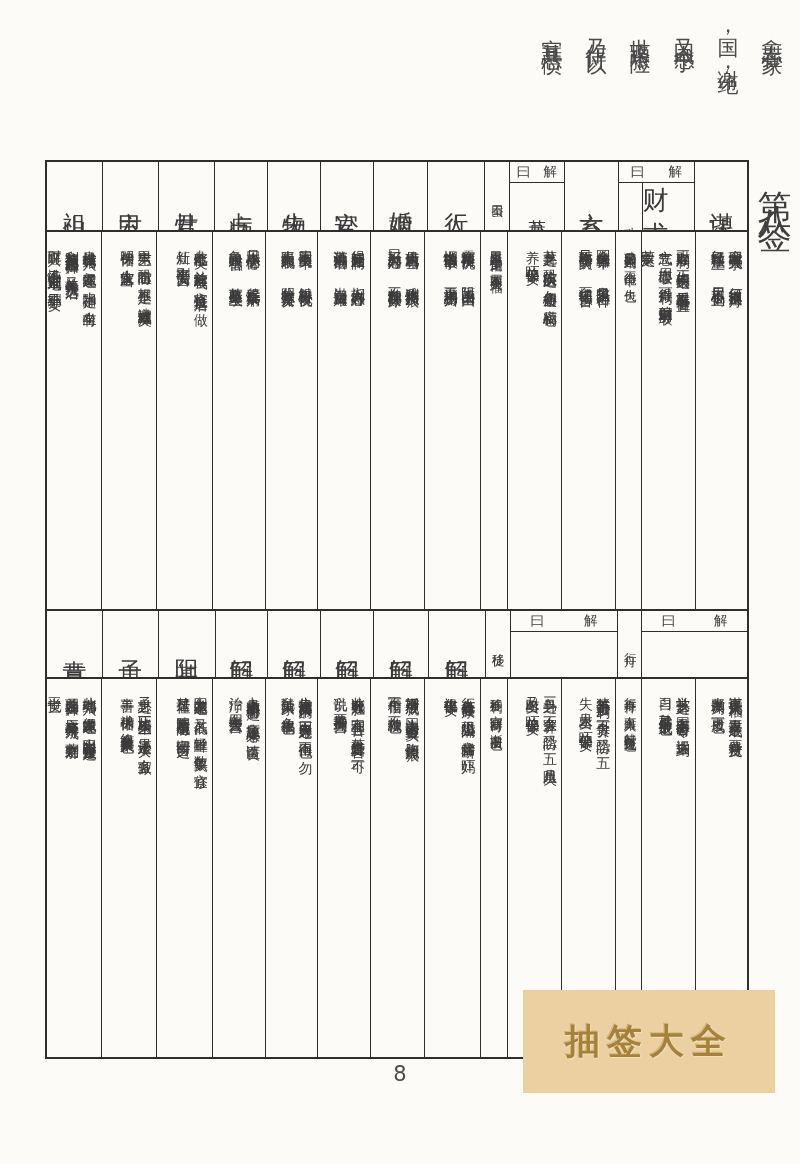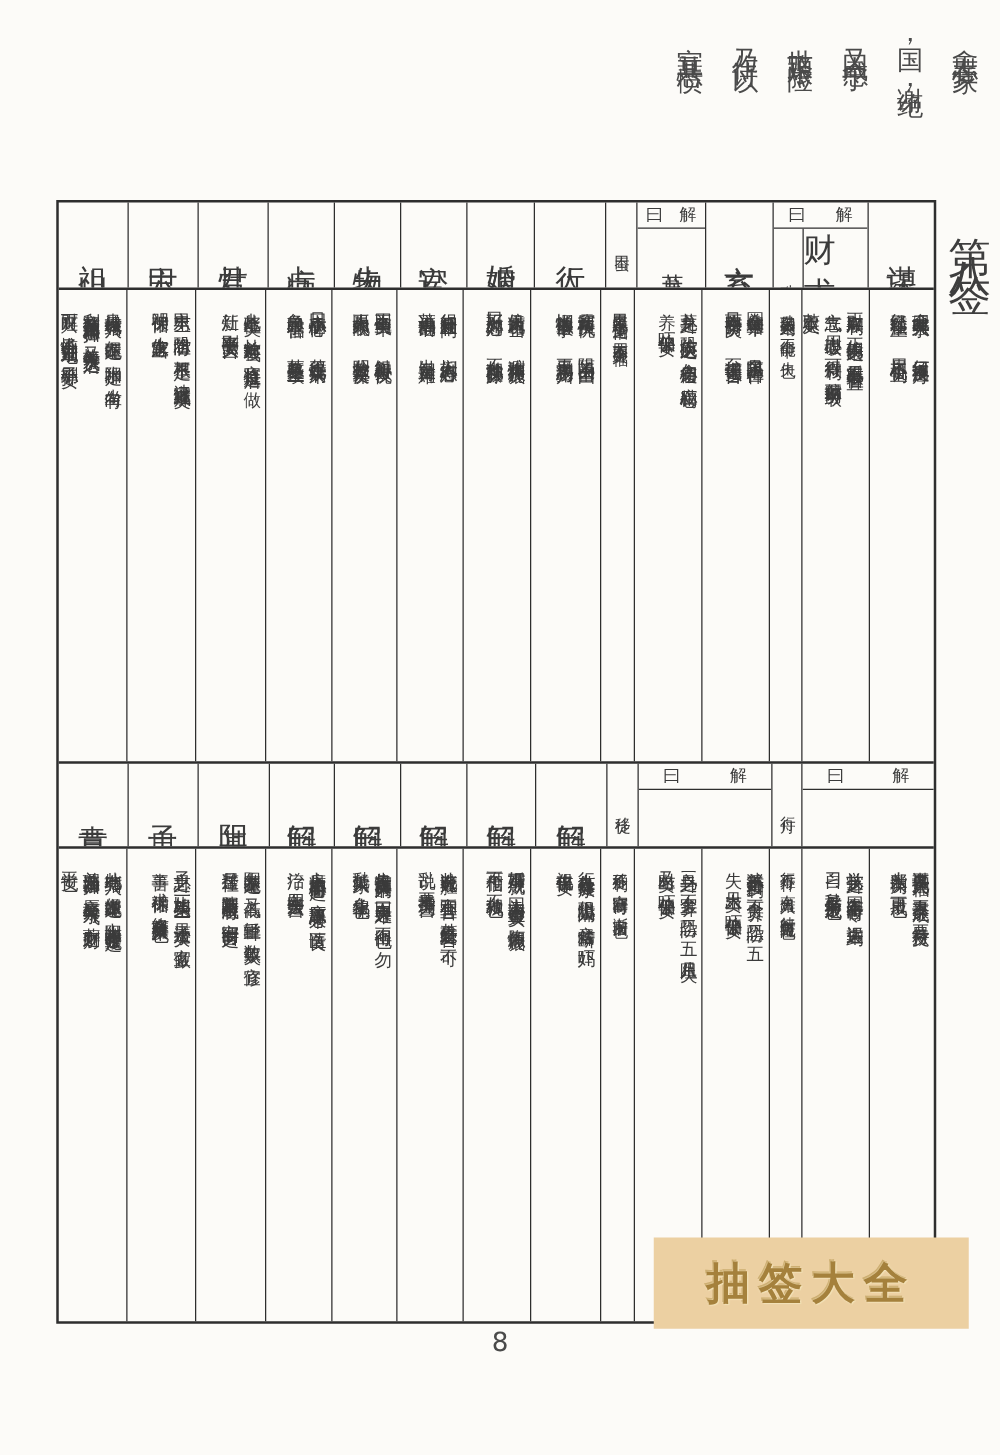--- a/index.html
+++ b/index.html
@@ -65,21 +65,21 @@
     overflow:hidden;
   }
   .bcell-sm{font-size:12.5px;padding-top:9px;}
   
   .page-num{
     position:absolute;left:385px;top:1062px;width:30px;
     text-align:center;font-size:21px;color:#4a4a4a;
   }
   
   .watermark{
-    position:absolute;left:523px;top:990px;width:252px;height:73px;
+    position:absolute;left:523px;top:990px;width:252px;height:103px;
     background:var(--wm-bg);
     display:flex;align-items:center;justify-content:center;
     z-index:5;
   }
   .watermark .wm-text{
     font-size:35px;font-weight:bold;letter-spacing:7px;
     color:var(--wm-tx);
     text-shadow:0 0 2px #f6e7c2, 1px 1px 0 #f0ddb0, -1px -1px 0 #c9a96a;
   }
 </style>

